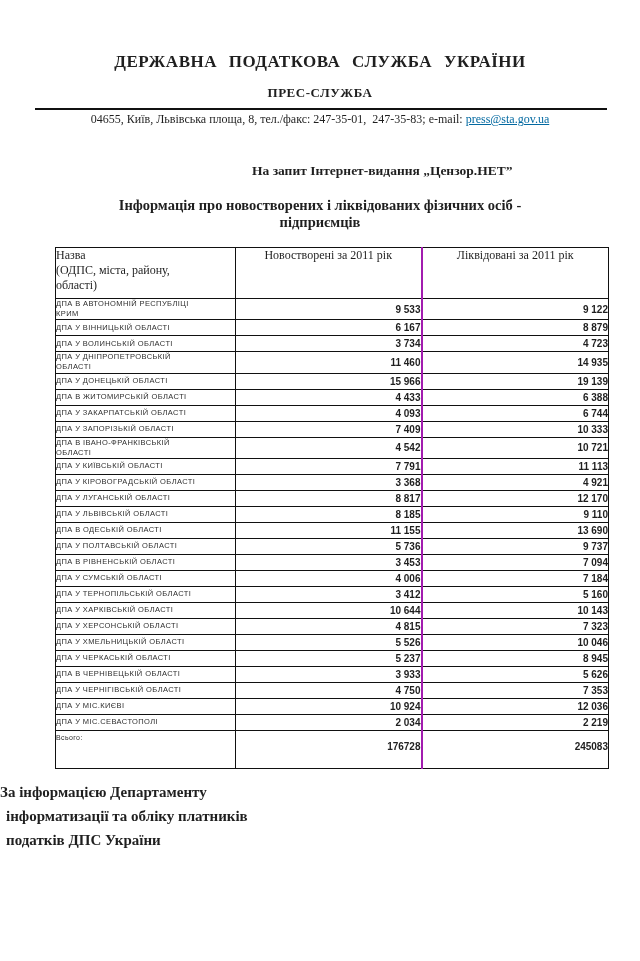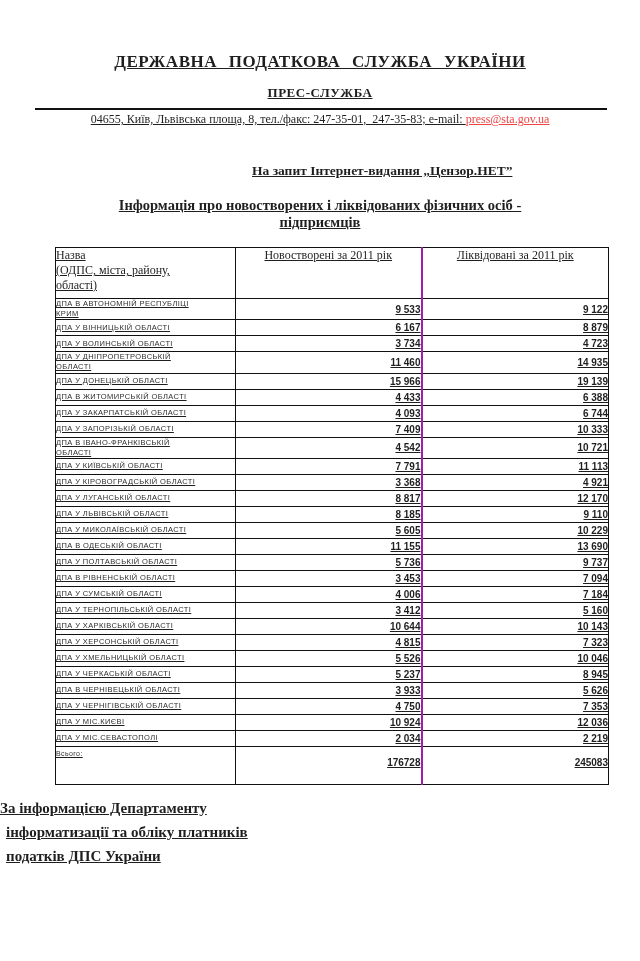--- a/index.html
+++ b/index.html
@@ -4,21 +4,20 @@
 <style>
   html,body{margin:0;padding:0;background:#888;}
   .page{
     position:relative;
     width:640px;height:961px;
     margin:0 auto;
     background:#ffffff;
     font-family:"Liberation Serif","DejaVu Serif",serif;
     color:#1f1f1f;
     overflow:hidden;
-    text-decoration:underline;
   }
   .org-name{
     margin-top:52px;
     text-align:center;
     font-size:17px;
     font-weight:bold;
     letter-spacing:0.5px;
     word-spacing:7px;
   }
   .press-service{
@@ -127,21 +126,21 @@
 <body>
 
 <div class="page">
 
   <div class="org-name">ДЕРЖАВНА  ПОДАТКОВА  СЛУЖБА  УКРАЇНИ</div>
 
   <div class="press-service">ПРЕС-СЛУЖБА</div>
 
   <hr class="header-rule">
 
-  <div class="address-line"><span>04655, Київ, Львівська площа, 8, тел./факс: 247-35-01,  247-35-83; e-mail: </span><a href="#" style="color:#ef4444;">press@sta.gov.ua</a></div>
+  <div class="address-line"><span>04655, Київ, Львівська площа, 8, тел./факс: 247-35-01,  247-35-83; e-mail: </span><a href="#" style="color:#0369a1;">press@sta.gov.ua</a></div>
 
   <div class="request-line">На запит Інтернет-видання „Цензор.НЕТ”</div>
 
   <div class="doc-title">Інформація про новостворених і ліквідованих фізичних осіб -
 підприємців</div>
 
   <table class="data-table">
     <colgroup>
         <col class="c1">
         <col class="c2">
@@ -219,25 +218,20 @@
           <td class="region">ДПА У ЛУГАНСЬКІЙ ОБЛАСТІ</td>
           <td class="val">8 817</td>
           <td class="val col3">12 170</td>
         </tr>
         <tr>
           <td class="region">ДПА У ЛЬВІВСЬКІЙ ОБЛАСТІ</td>
           <td class="val">8 185</td>
           <td class="val col3">9 110</td>
         </tr>
         <tr>
-          <td class="region">ДПА У МИКОЛАЇВСЬКІЙ ОБЛАСТІ</td>
-          <td class="val">5 605</td>
-          <td class="val col3">10 229</td>
-        </tr>
-        <tr>
           <td class="region">ДПА В ОДЕСЬКІЙ ОБЛАСТІ</td>
           <td class="val">11 155</td>
           <td class="val col3">13 690</td>
         </tr>
         <tr>
           <td class="region">ДПА У ПОЛТАВСЬКІЙ ОБЛАСТІ</td>
           <td class="val">5 736</td>
           <td class="val col3">9 737</td>
         </tr>
         <tr>

